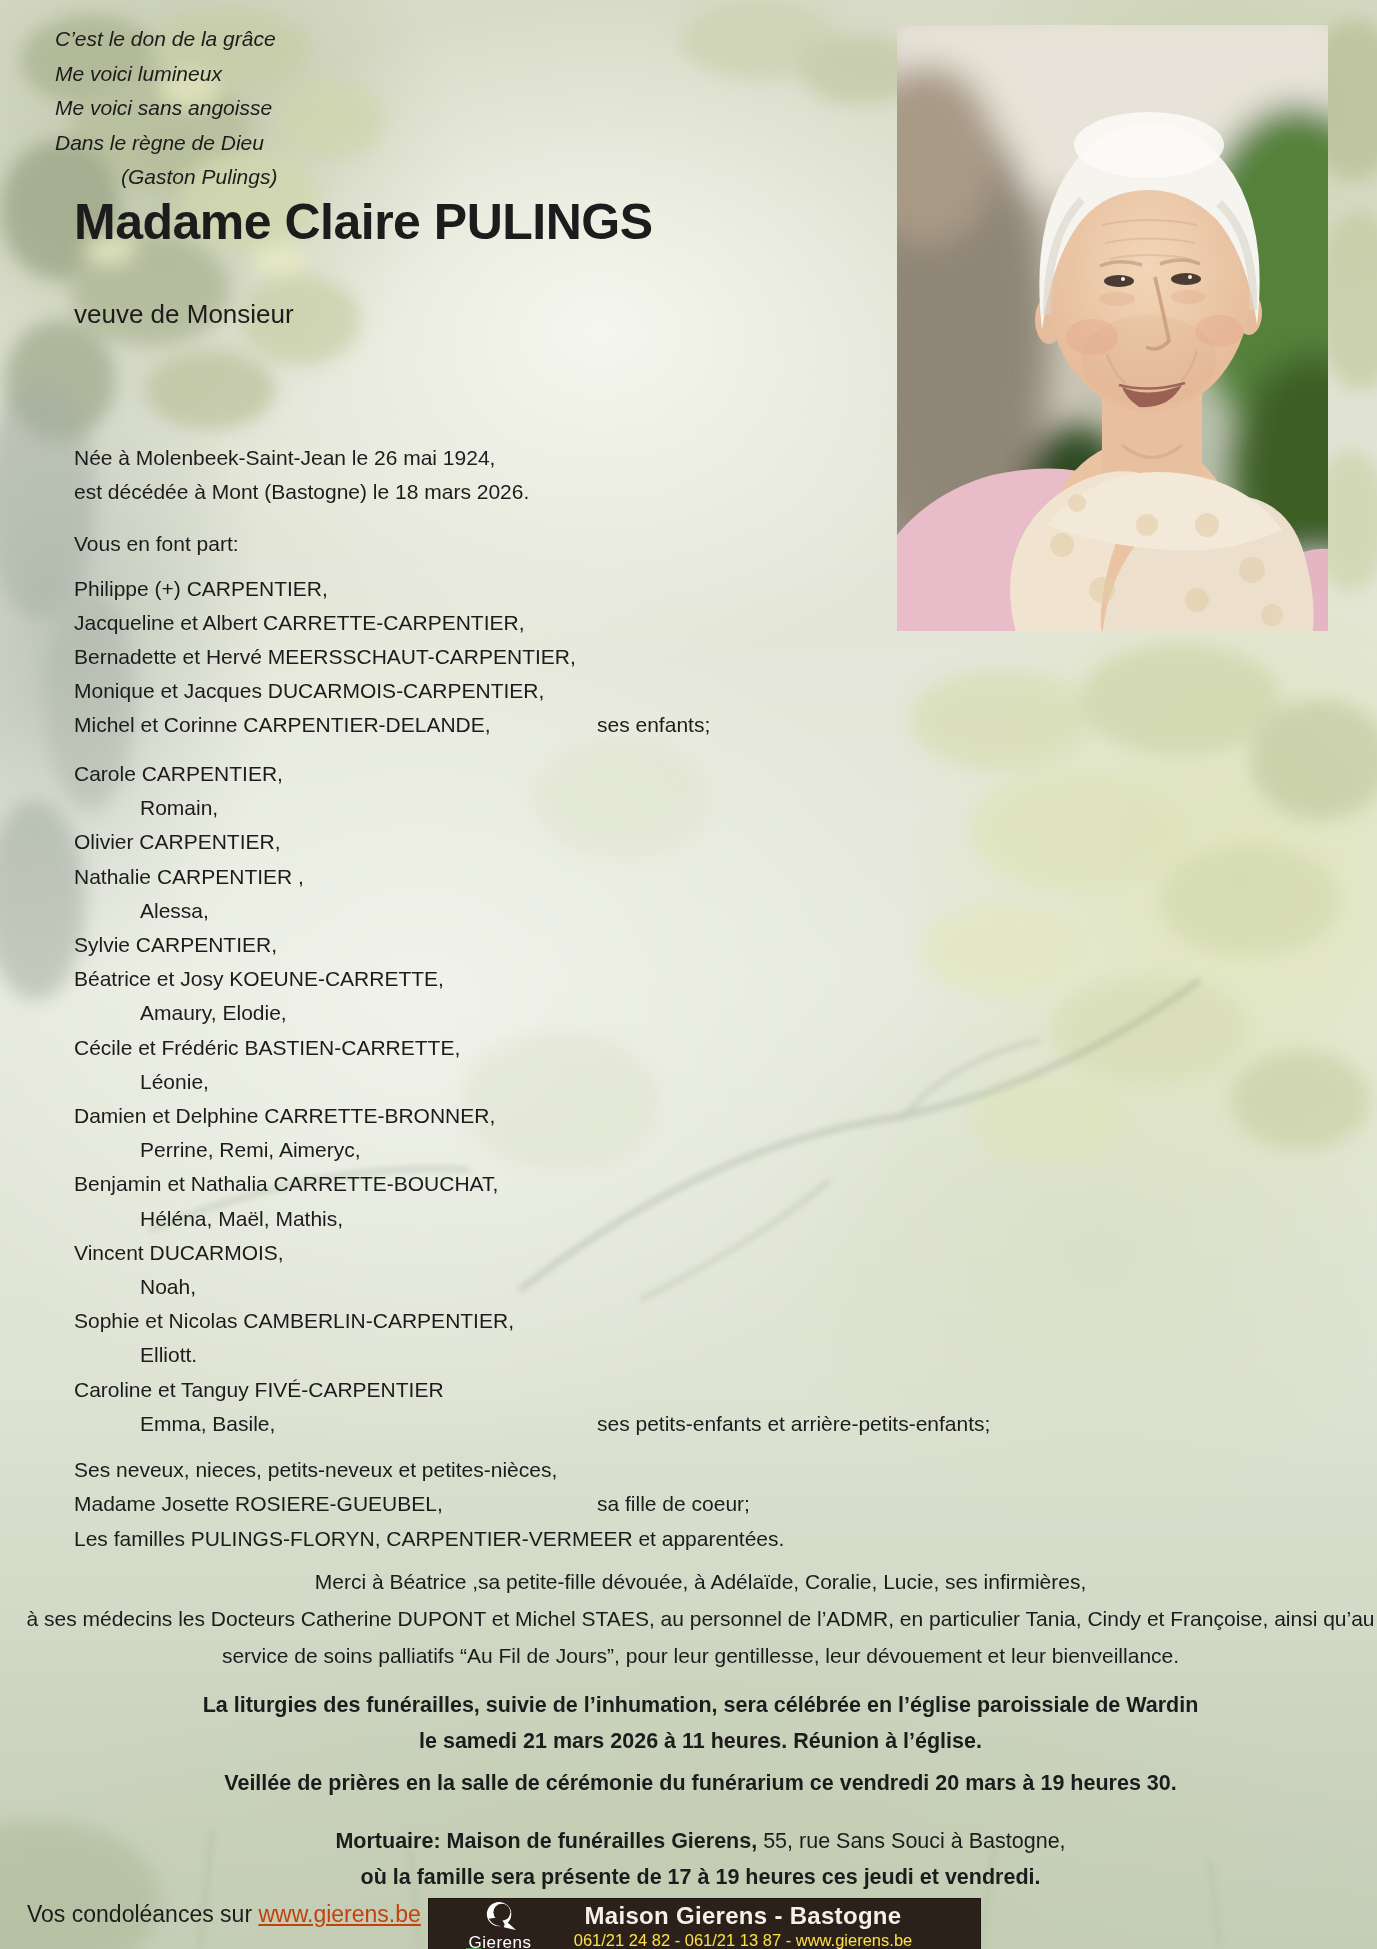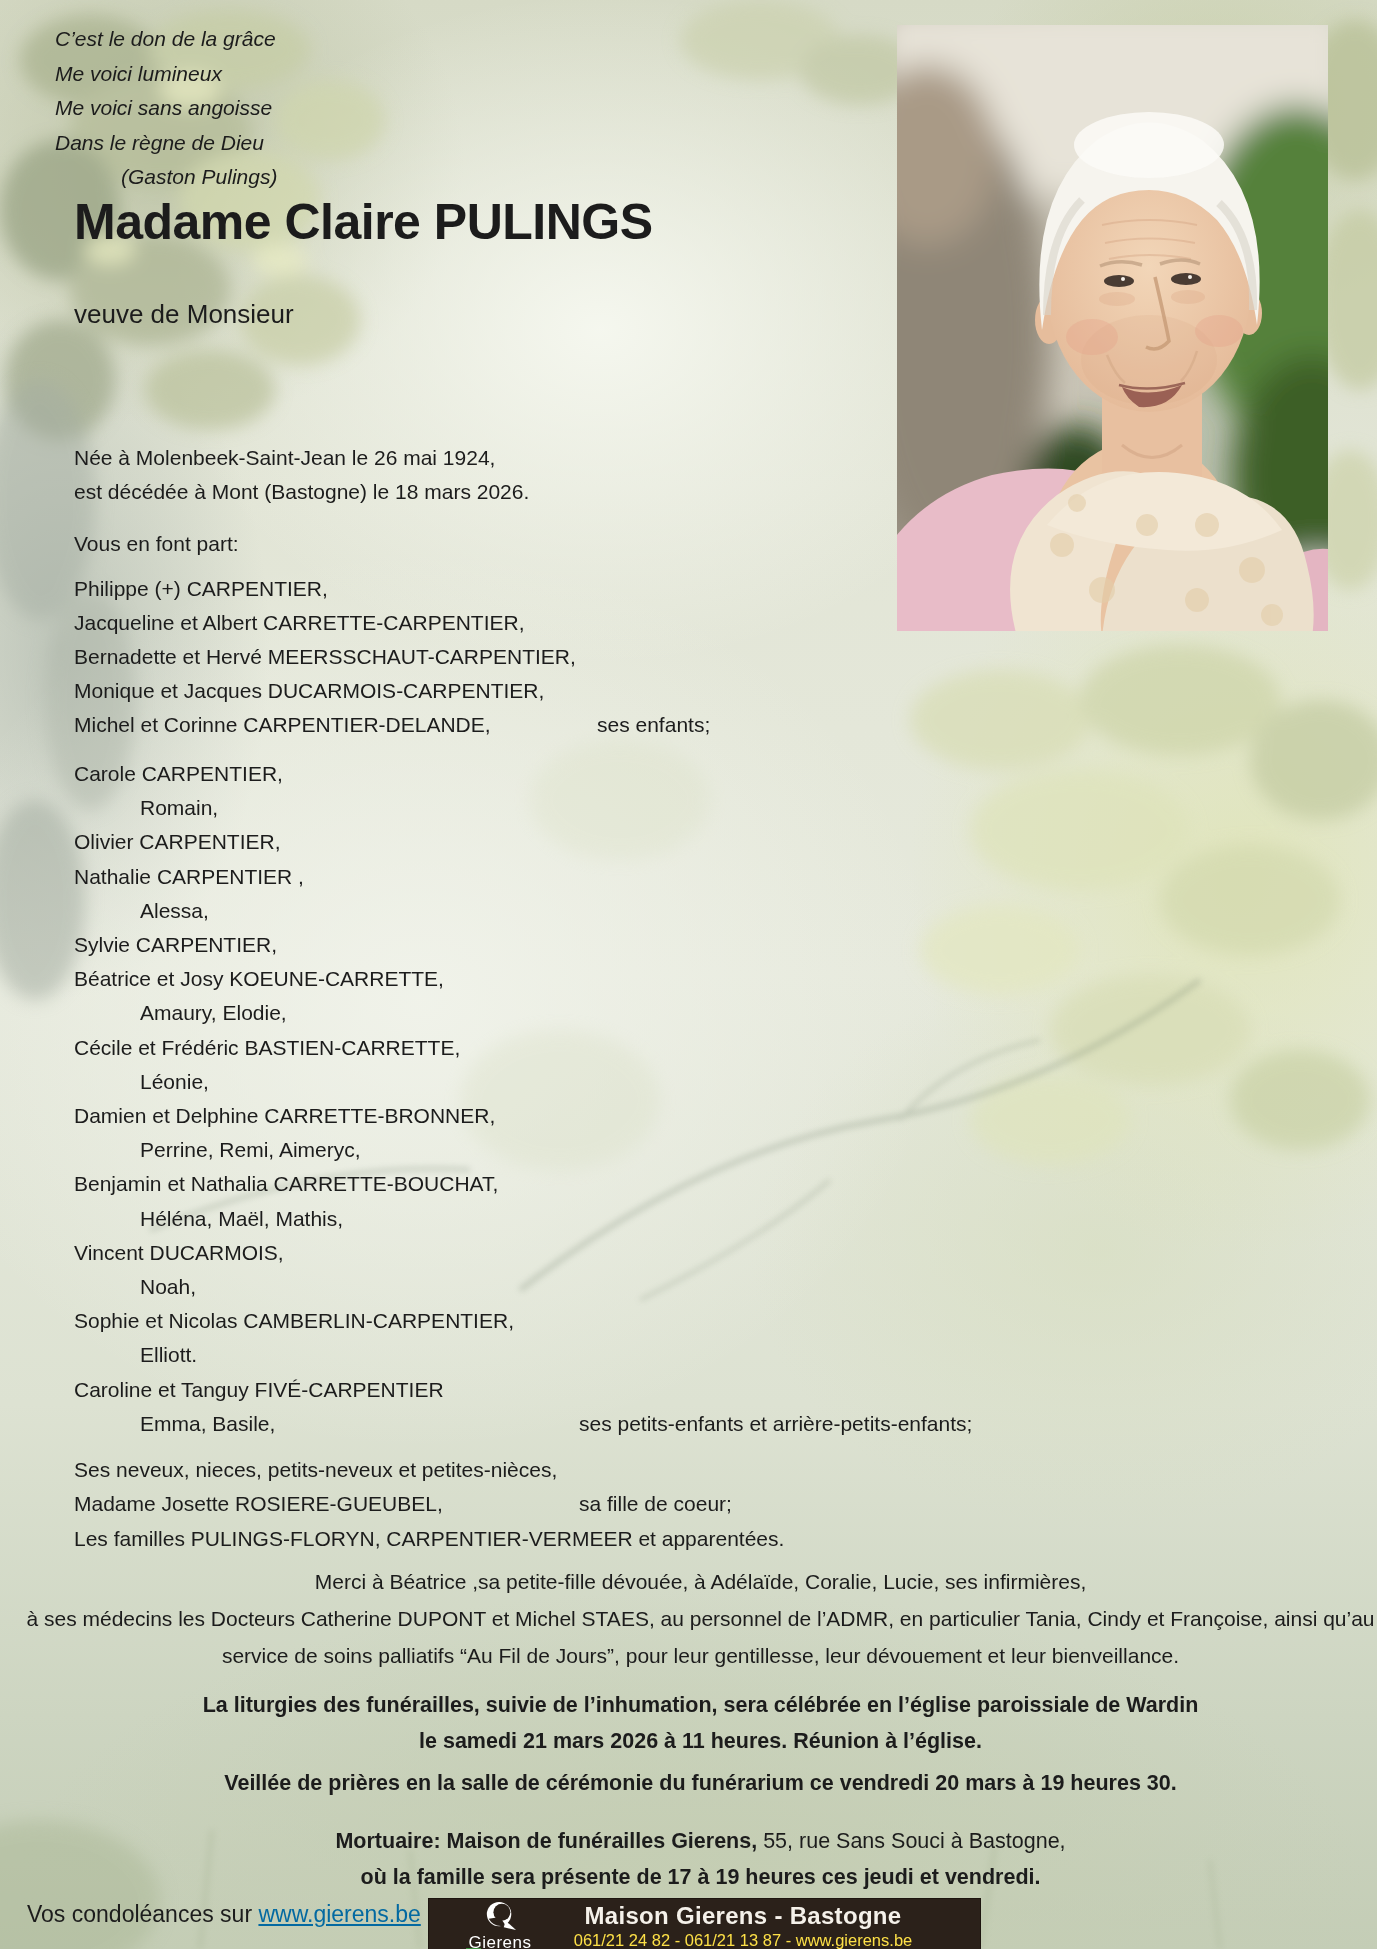--- a/index.html
+++ b/index.html
@@ -33,31 +33,31 @@
   .tblock{position:absolute; left:74px; font-size:21px; line-height:34.2px; white-space:nowrap;}
   .vital{top:441px; line-height:34px;}
   .announce{top:527px;}
   .children{top:572px; line-height:34px;}
   .grands{top:757px;}
   .others{top:1453px; line-height:34.3px;}
   .line{position:relative;}
   .indent{padding-left:66px;}
   .side-label{position:absolute; top:0; white-space:nowrap;}
   .lbl-children{left:523px;}
-  .lbl-wide{left:505px;}
+  .lbl-wide{left:523px;}
 
   .center-block{position:absolute; left:24px; width:1353px; text-align:center; font-size:21px;}
   .thanks{top:1563px; line-height:37px;}
   .liturgy{top:1687px; line-height:36px; font-weight:700; font-size:21.5px;}
   .vigil{top:1771px; font-weight:700; font-size:21.5px;}
   .mortuary{top:1823px; line-height:36px; font-size:21.5px;}
   .b{font-weight:700;}
 
   .condolences{position:absolute; left:27px; top:1901px; font-size:23px; white-space:nowrap;}
-  .condolences a{color:#0369a1; cursor:pointer;}
+  .condolences a{color:#c2410c; cursor:pointer;}
 
   .banner{position:absolute; left:428px; top:1898px; width:553px; height:58px; background:#2b211a; box-shadow:0 0 0 1px #1d150f inset;}
   .banner-text{position:absolute; left:95px; right:18px; top:0; text-align:center; color:#f5f1ea;}
   .banner-title{margin-top:4px; font-size:24px; font-weight:700; letter-spacing:.3px; white-space:nowrap;}
   .banner-phone{margin-top:1px; font-size:16.5px; color:#fde047; white-space:nowrap;}
   .logo{position:absolute; left:30px; top:2px; width:84px; text-align:center; color:#ffffff;}
   .logo-text{font-size:17px; letter-spacing:.5px; margin-top:-3px; font-weight:500;}
   .logo-green{position:absolute; left:38px; top:50px; width:15px; height:6px; background:#3f8f3f;}
 </style>
 </head>

